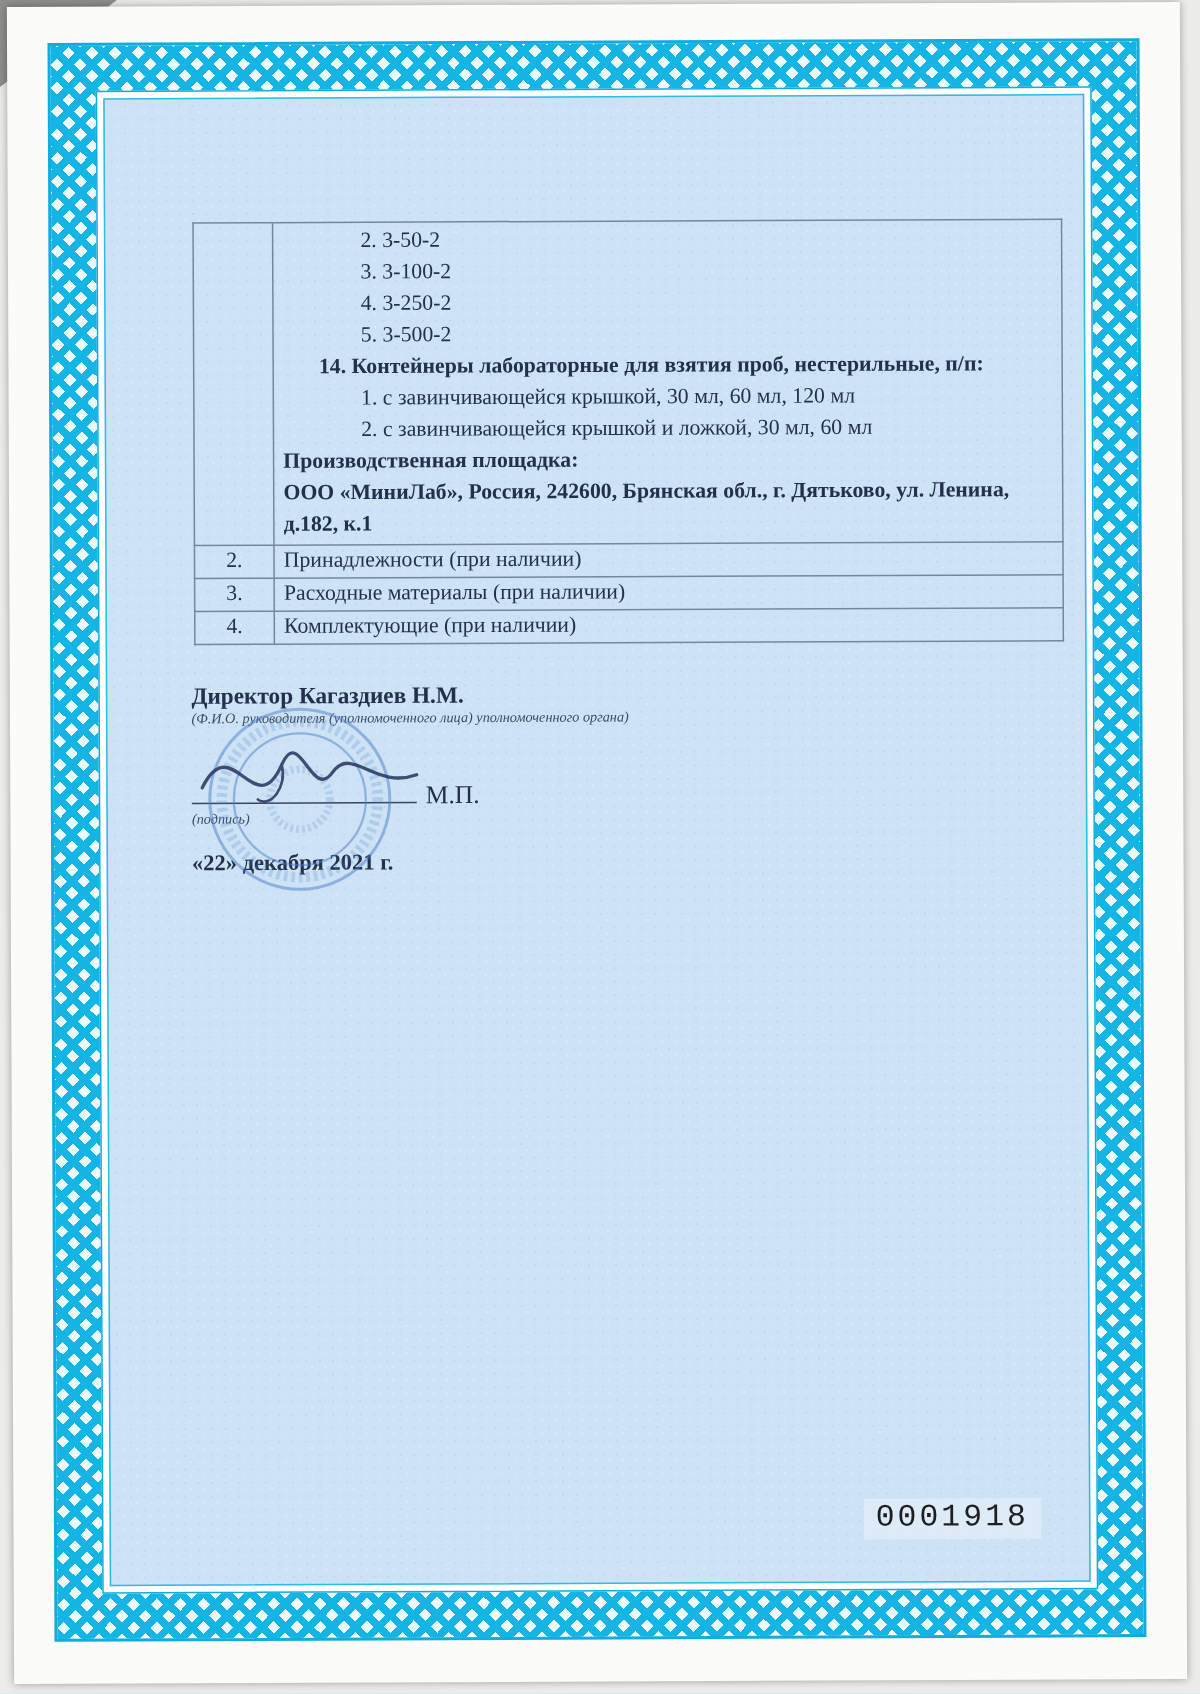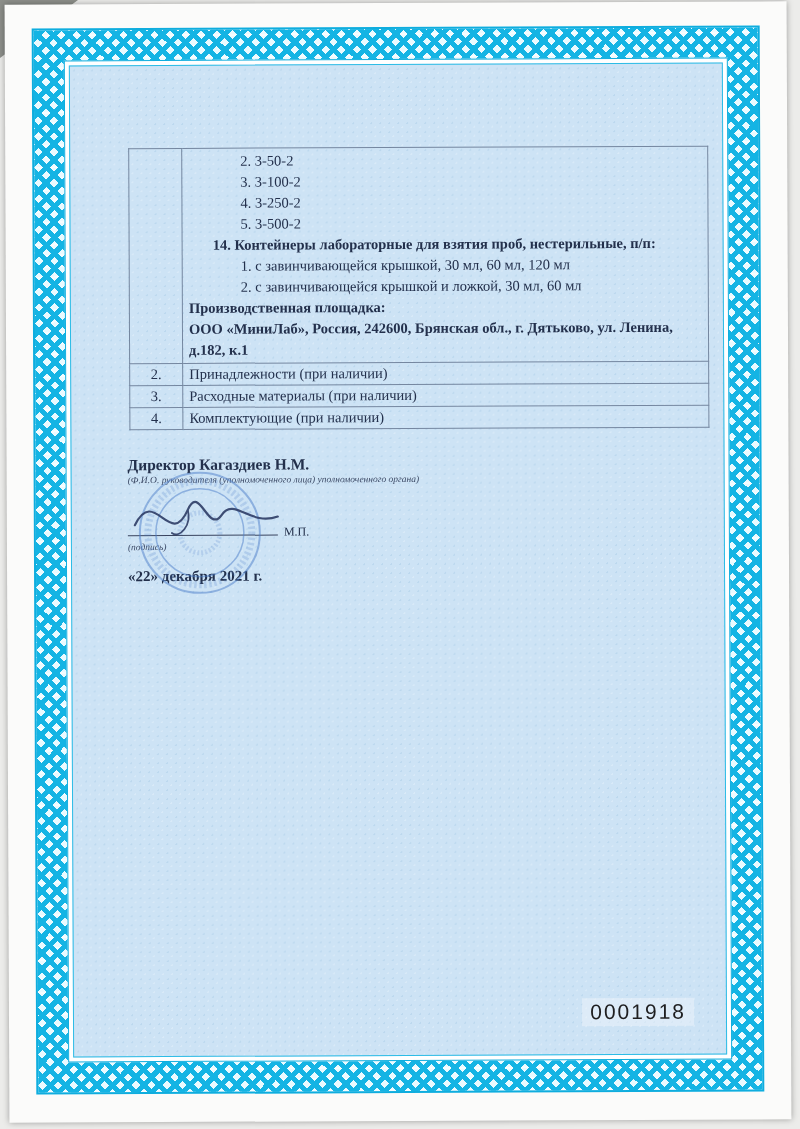--- a/index.html
+++ b/index.html
@@ -99,37 +99,37 @@
     margin-top:34px;
     position:relative;
     height:22px;
   }
   .sign-line{
     display:inline-block;
     width:150px;
     border-bottom:1px solid #3a4560;
     height:16px;
   }
-  .mp{font-size:12px;margin-left:6px;}
+  .mp{font-size:17px;margin-left:6px;}
   .stamp-wrap{
     position:absolute;
     left:-28px;top:-64px;
     width:230px;height:150px;
     pointer-events:none;
   }
   .date-line{
     margin-top:16px;
     font-weight:bold;
     font-size:15px;
   }
   
   .serial{
     position:absolute;
     right:32px;bottom:28px;
-    font-family:Liberation Sans, sans-serif;
+    font-family:Liberation Mono, monospace;
     font-size:21px;
     letter-spacing:2px;
     color:#1e1e20;
     background:rgba(235,243,250,.55);
     padding:2px 8px;
   }
 </style>
 </head>
 <body>
 

